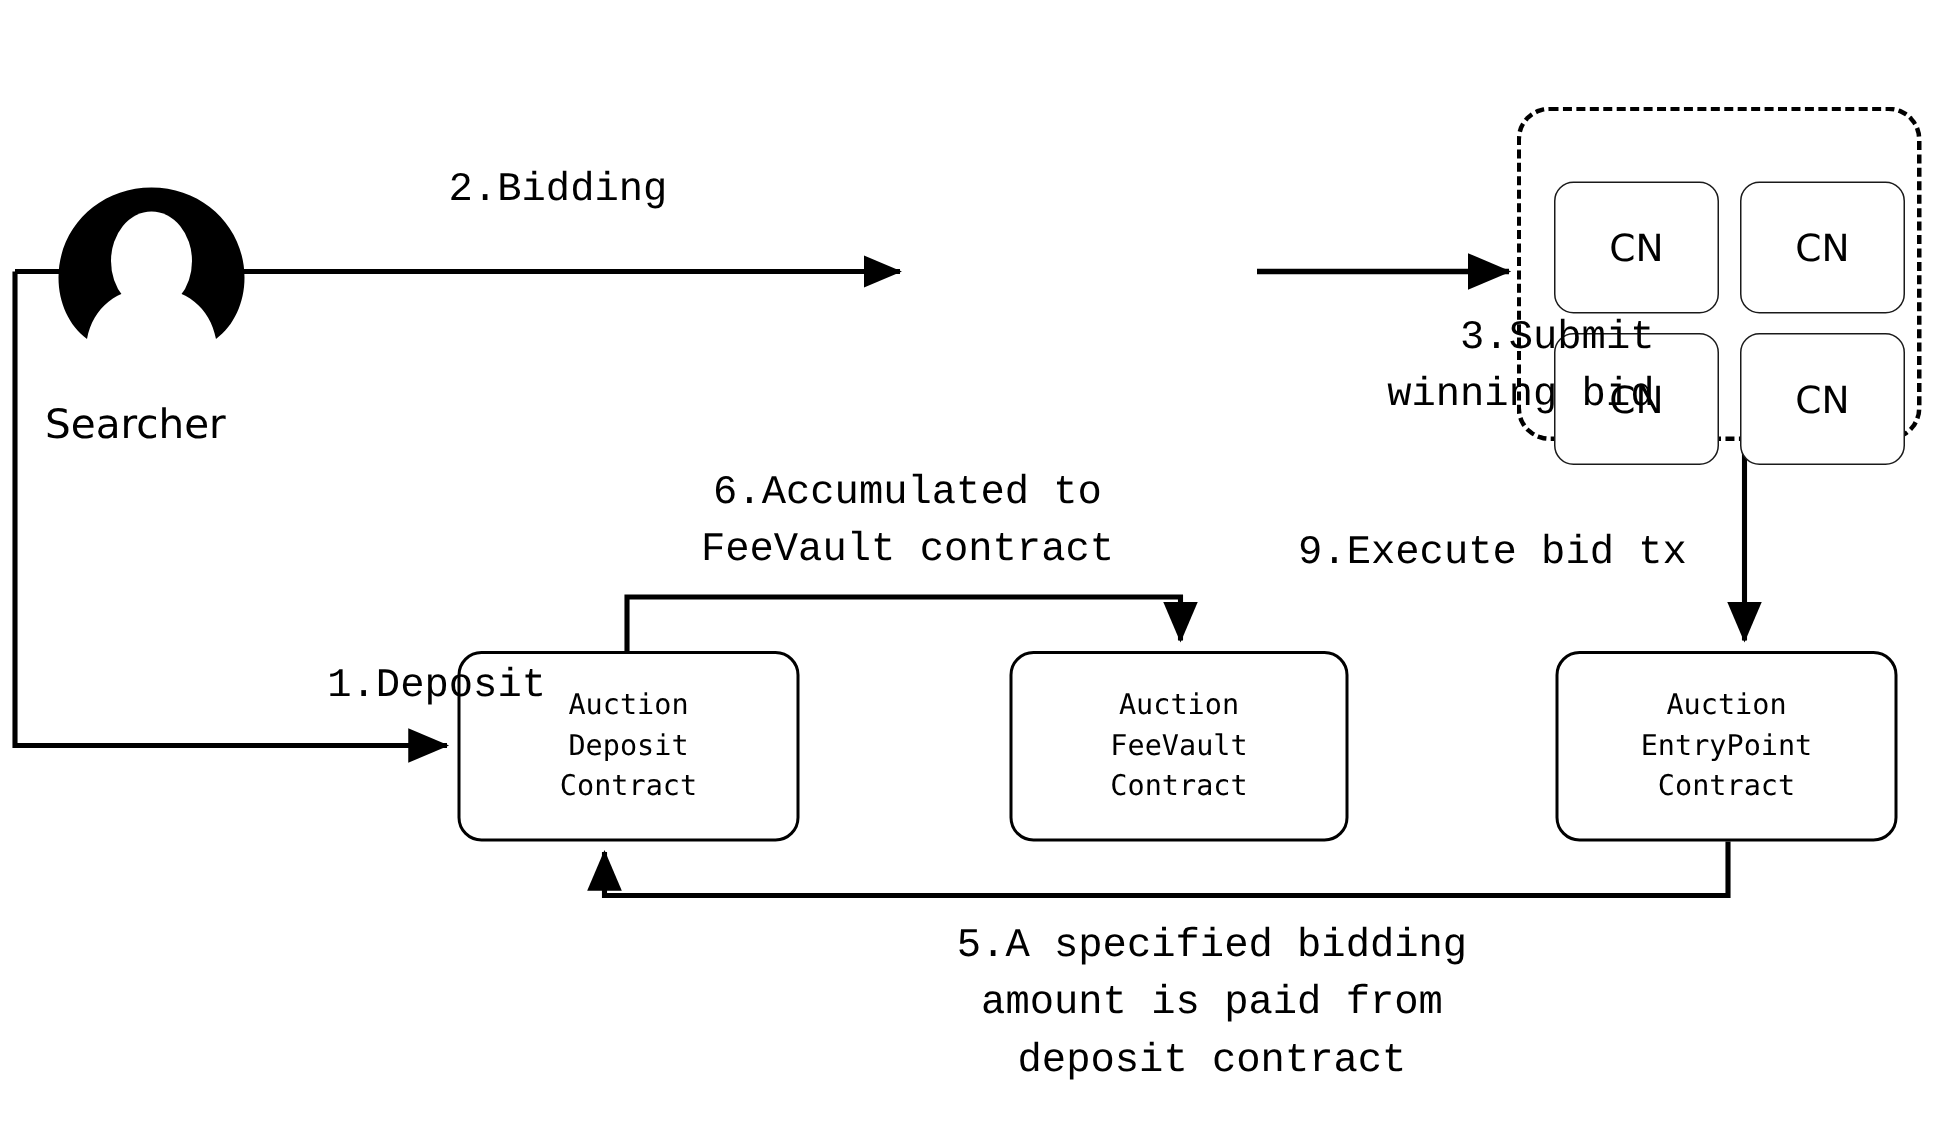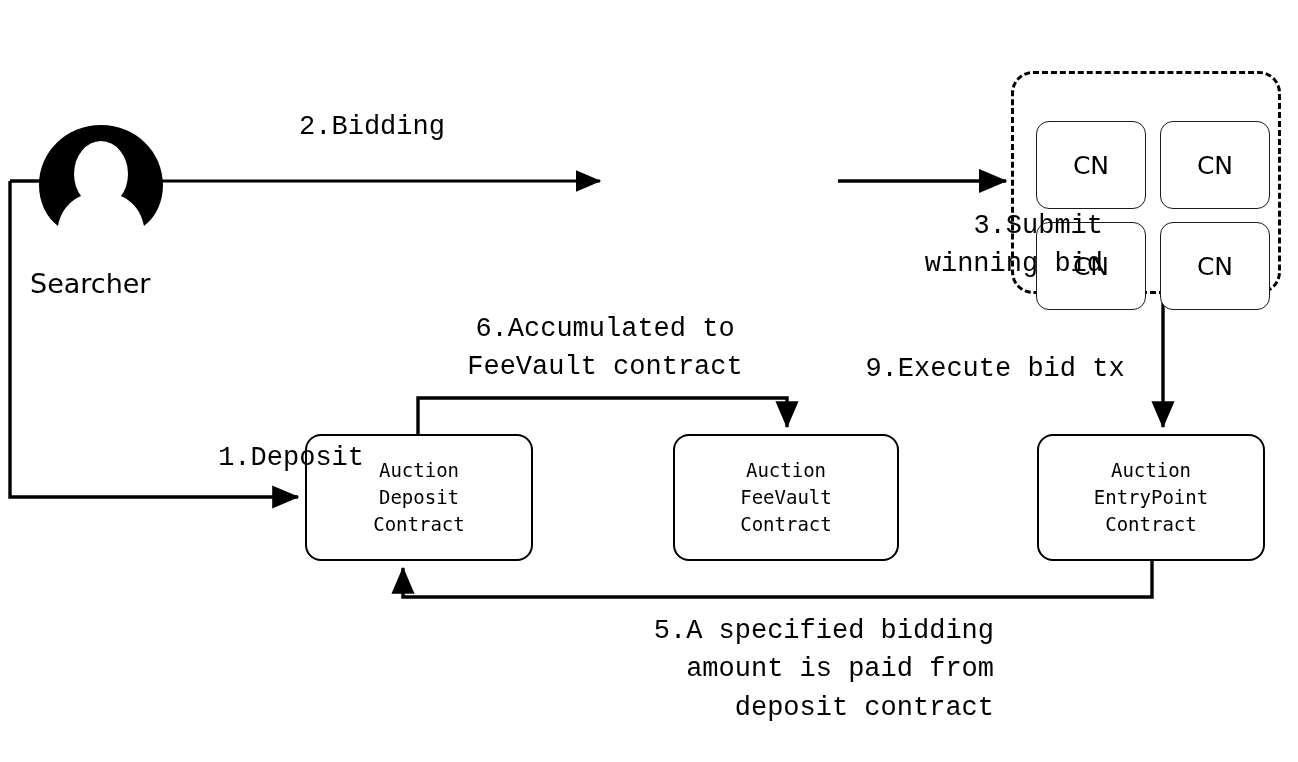--- a/index.html
+++ b/index.html
@@ -127,17 +127,17 @@
   <div class="lbl left" style="left:843px;top:207px;width:260px;">3.Submit
 winning bid</div>
 
   <div class="lbl left" style="left:87px;top:439px;width:240px;margin-left:37px;">1.Deposit</div>
 
   <div class="lbl" style="left:845px;top:350px;width:300px;">9.Execute bid tx</div>
 
   <div class="lbl" style="left:405px;top:310px;width:400px;">6.Accumulated to
 FeeVault contract</div>
 
-  <div class="lbl" style="left:504px;top:612px;width:490px;text-align:right;">5.A specified bidding
+  <div class="lbl" style="left:563px;top:612px;width:490px;">5.A specified bidding
 amount is paid from
 deposit contract</div>
 
 </div>
 
 </body></html>

